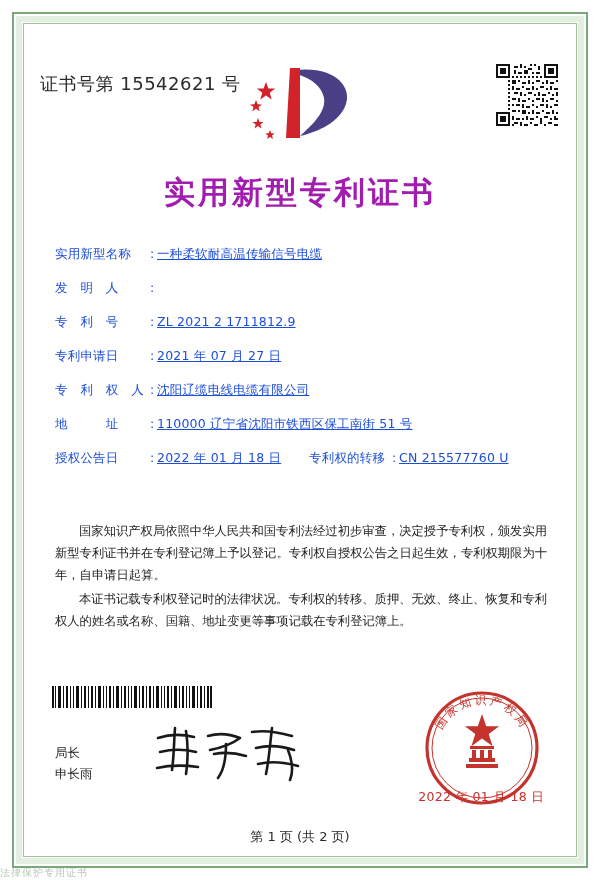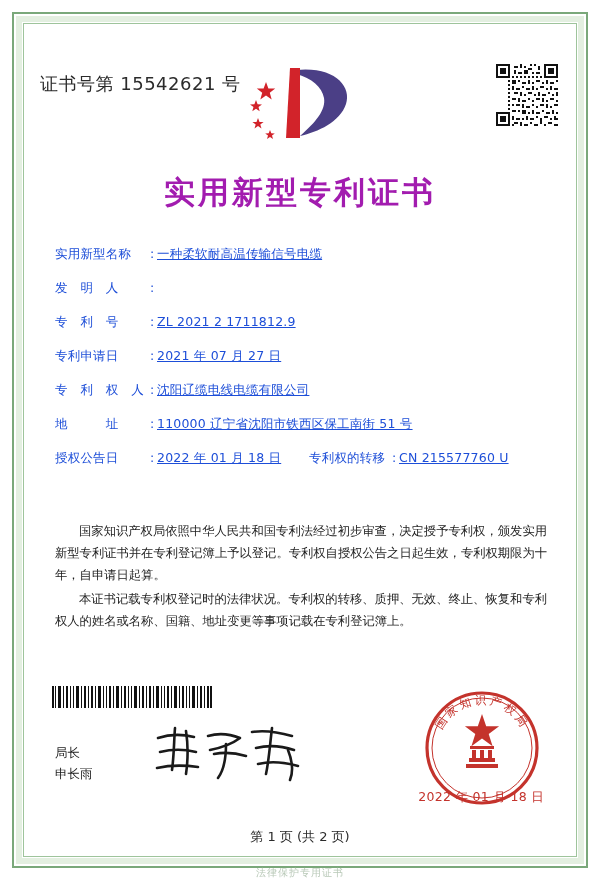--- a/index.html
+++ b/index.html
@@ -197,21 +197,21 @@
     top: 828px;
     text-align: center;
     font-size: 13px;
     color: #2b2b2b;
     font-family: "DejaVu Sans", sans-serif;
   }
   .watermark {
     position: absolute;
     left: 0; right: 0;
     top: 866px;
-    text-align: center;
+    text-align: left;
     font-size: 10px;
     color: #b9c9b8;
     font-family: "DejaVu Sans", sans-serif;
     letter-spacing: 1px;
   }
 </style>
 </head>
 <body>
 
 <div class="page">

